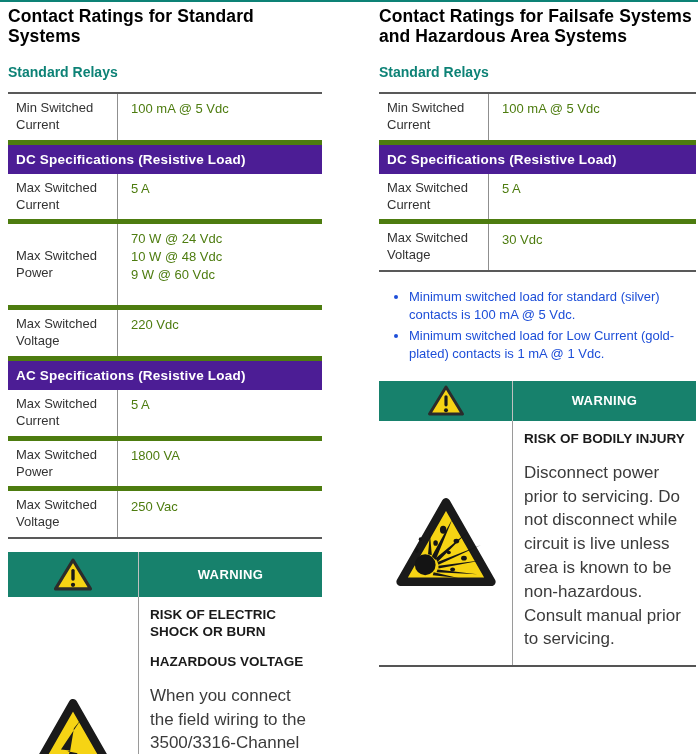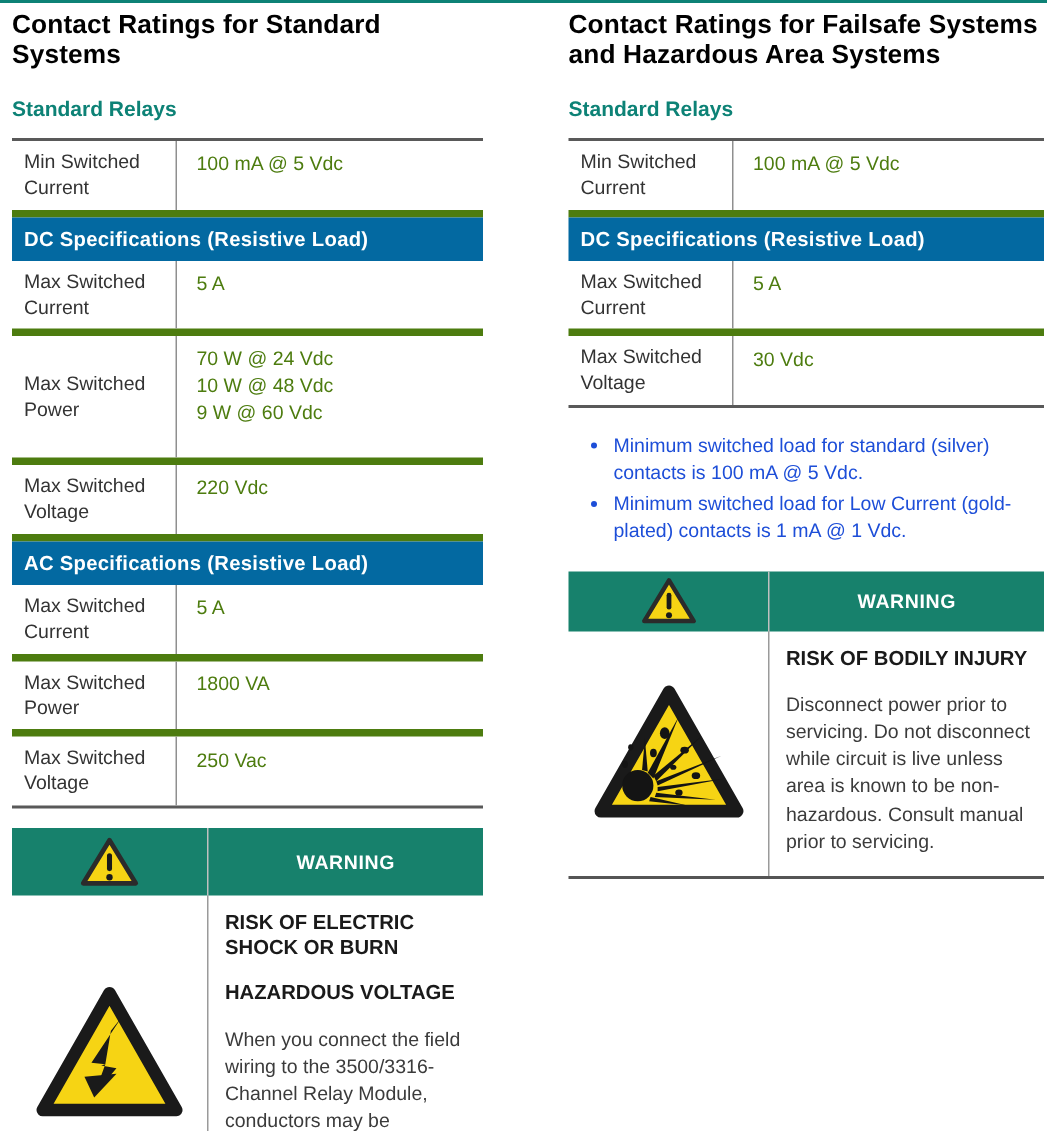--- a/index.html
+++ b/index.html
@@ -53,21 +53,21 @@
   }
   .spec-value {
     flex: 1;
     padding: 6px 6px 22px 13px;
     display: flex; align-items: center;
     white-space: pre-line;
     color: #4d7c0f;
     line-height: 1.35;
   }
   .section-band {
-    background: #0369a1;
+    background: #4c1d95;
     color: #ffffff;
     font-weight: bold;
     font-size: 13.5px;
     padding: 6px 8px 6px 8px;
     min-height: 29px;
     display: flex; align-items: center;
     letter-spacing: 0.2px;
     text-align: center;
   }
 
@@ -100,21 +100,21 @@
     border-right: 1px solid #9a9a9a;
   }
   .warn-body-text { flex: 1; padding: 10px 6px 14px 11px; }
   .warn-title {
     font-size: 13.5px;
     font-weight: bold;
     color: #1a1a1a;
     margin-bottom: 13px;
     line-height: 1.25;
   }
-  .warn-para { font-size: 13px; color: #3b3b3b; line-height: 1.4; }
+  .warn-para { font-size: 17px; color: #3b3b3b; line-height: 1.4; }
 </style>
 </head>
 <body>
 
 <div class="top-rule"></div>
 
 <div class="col col-left">
   <div class="page-title">Contact Ratings for Standard Systems</div>
   <div class="sub-title">Standard Relays</div>
 

